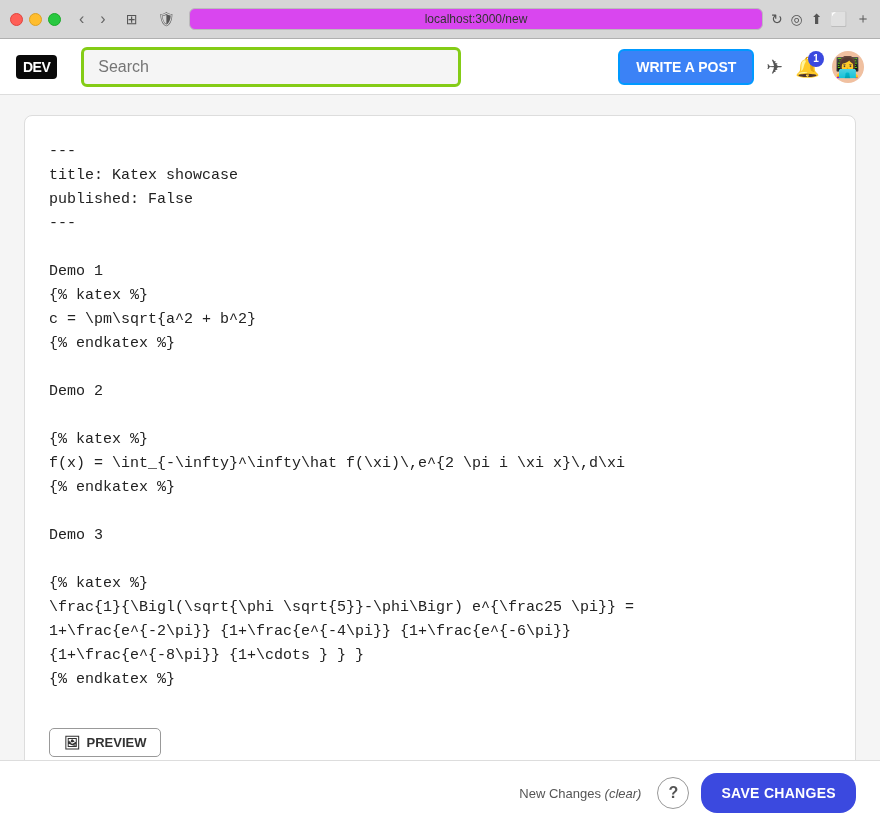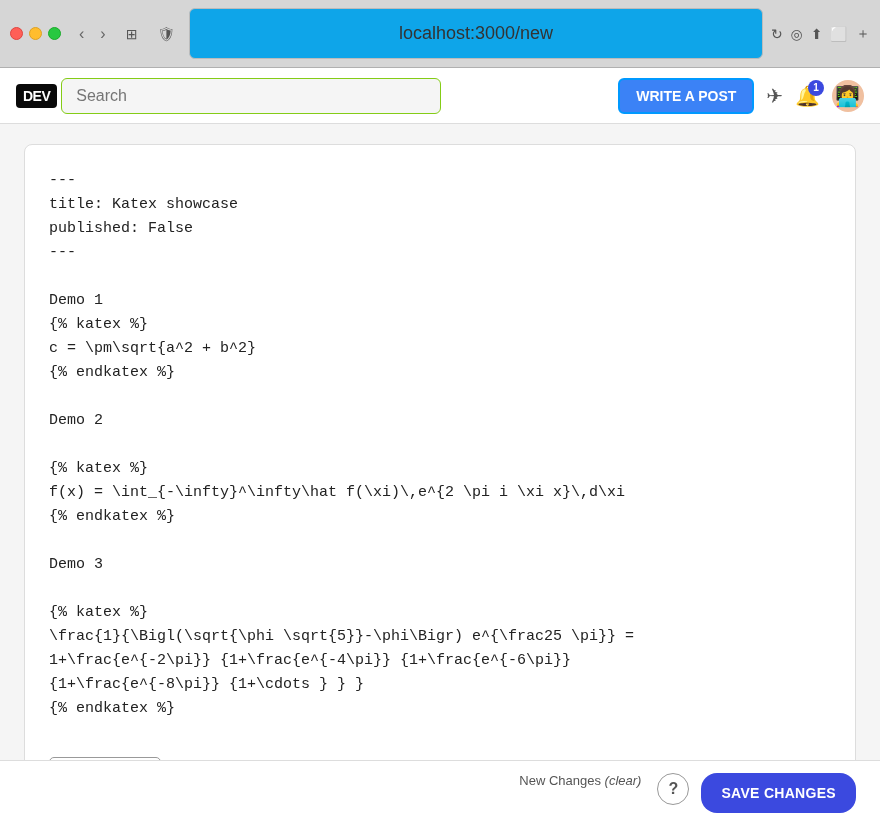--- a/index.html
+++ b/index.html
@@ -58,60 +58,60 @@
       font-size: 14px;
       color: #555;
       cursor: pointer;
       padding: 2px 6px;
     }
 
     .browser-url-bar {
       flex: 1;
       display: flex;
       align-items: center;
-      background: #0ea5e9;
+      background: #d946ef;
       border-radius: 6px;
-      padding: 14px 10px;
-      font-size: 18px;
+      padding: 3px 10px;
+      font-size: 12px;
       color: #333;
       border: 1px solid #bbb;
       justify-content: center;
     }
     .browser-action-btn {
       background: none;
       border: none;
       font-size: 14px;
       color: #555;
       cursor: pointer;
     }
 
     
     .dev-navbar {
       background: white;
       border-bottom: 1px solid #ddd;
       display: flex;
       align-items: center;
       padding: 0 16px;
       height: 56px;
-      gap: 4px;
+      gap: 24px;
     }
     .dev-logo {
       background: #090909;
       color: white;
       font-weight: 900;
       font-size: 14px;
       padding: 4px 7px;
       border-radius: 4px;
       letter-spacing: -0.5px;
     }
     .dev-search {
       flex: 1;
       max-width: 380px;
       background: #f5f5f5;
-      border: 1px solid #84cc16;
+      border: 3px solid #84cc16;
       border-radius: 6px;
       padding: 8px 14px;
       font-size: 16px;
       color: #555;
       outline: none;
     }
     .dev-navbar-right {
       display: flex;
       align-items: center;
       gap: 12px;
@@ -211,21 +211,21 @@
 
     
     .bottom-bar {
       position: fixed;
       bottom: 0;
       left: 0;
       width: 880px;
       background: white;
       border-top: 1px solid #ddd;
       display: flex;
-      align-items: flex-start;
+      align-items: center;
       justify-content: flex-end;
       padding: 12px 24px;
       gap: 12px;
     }
 
     .new-changes-text {
       font-size: 13px;
       color: #555;
       margin-right: 4px;
     }

